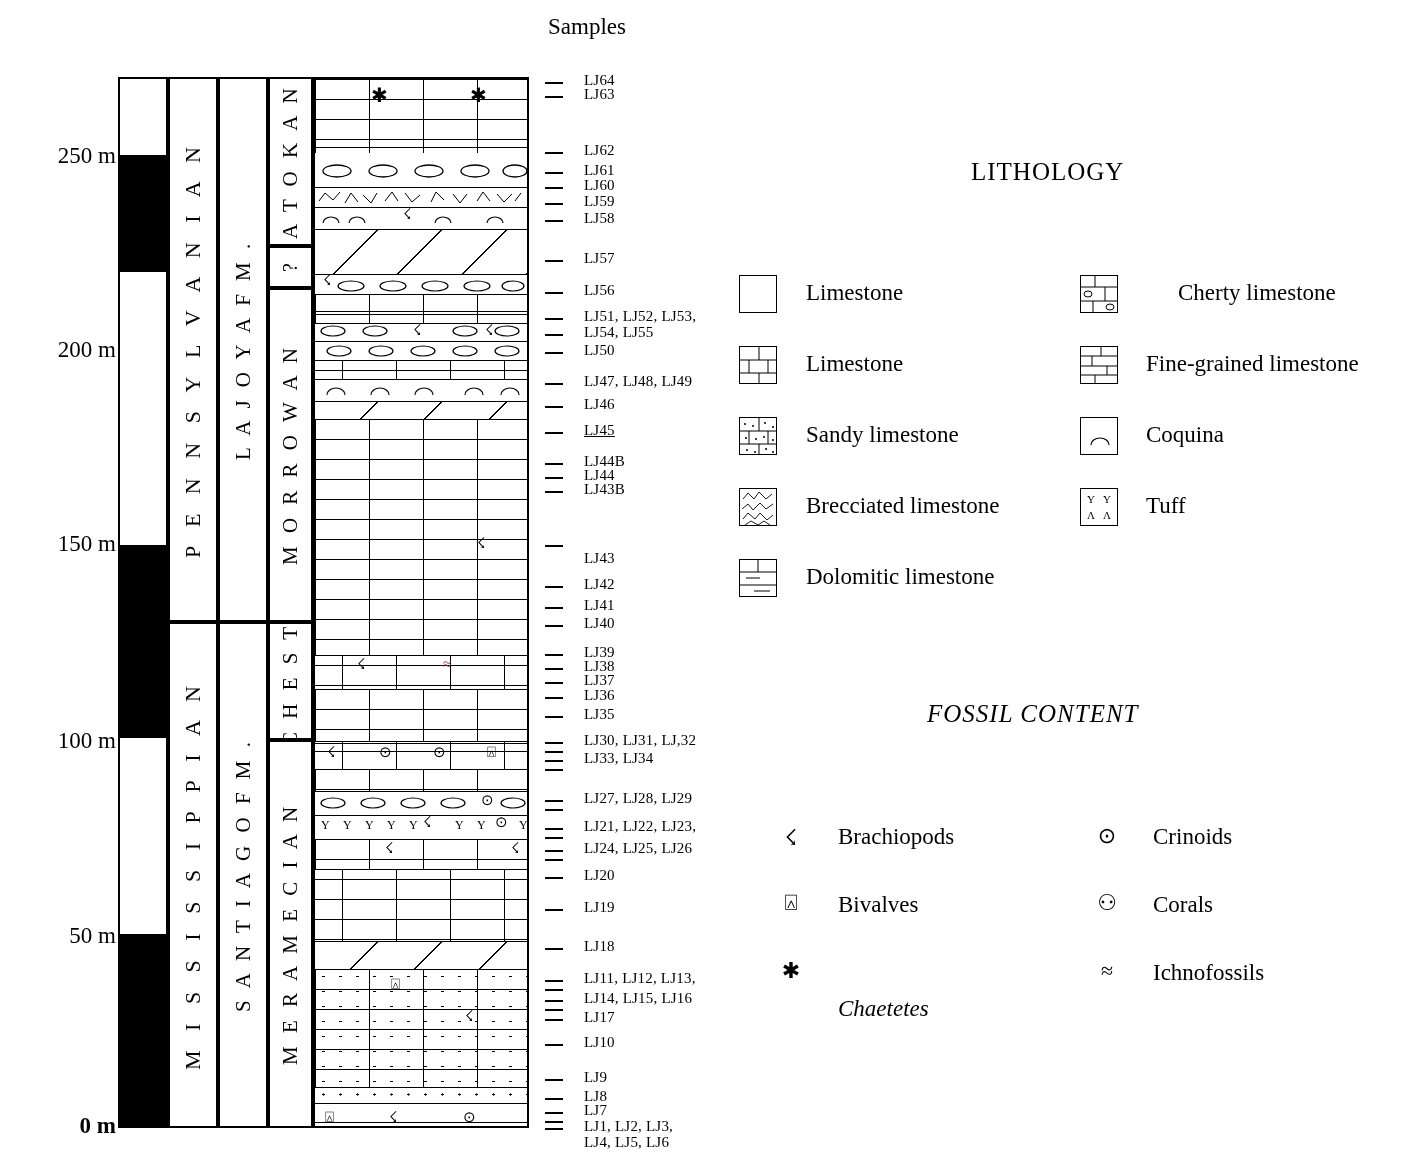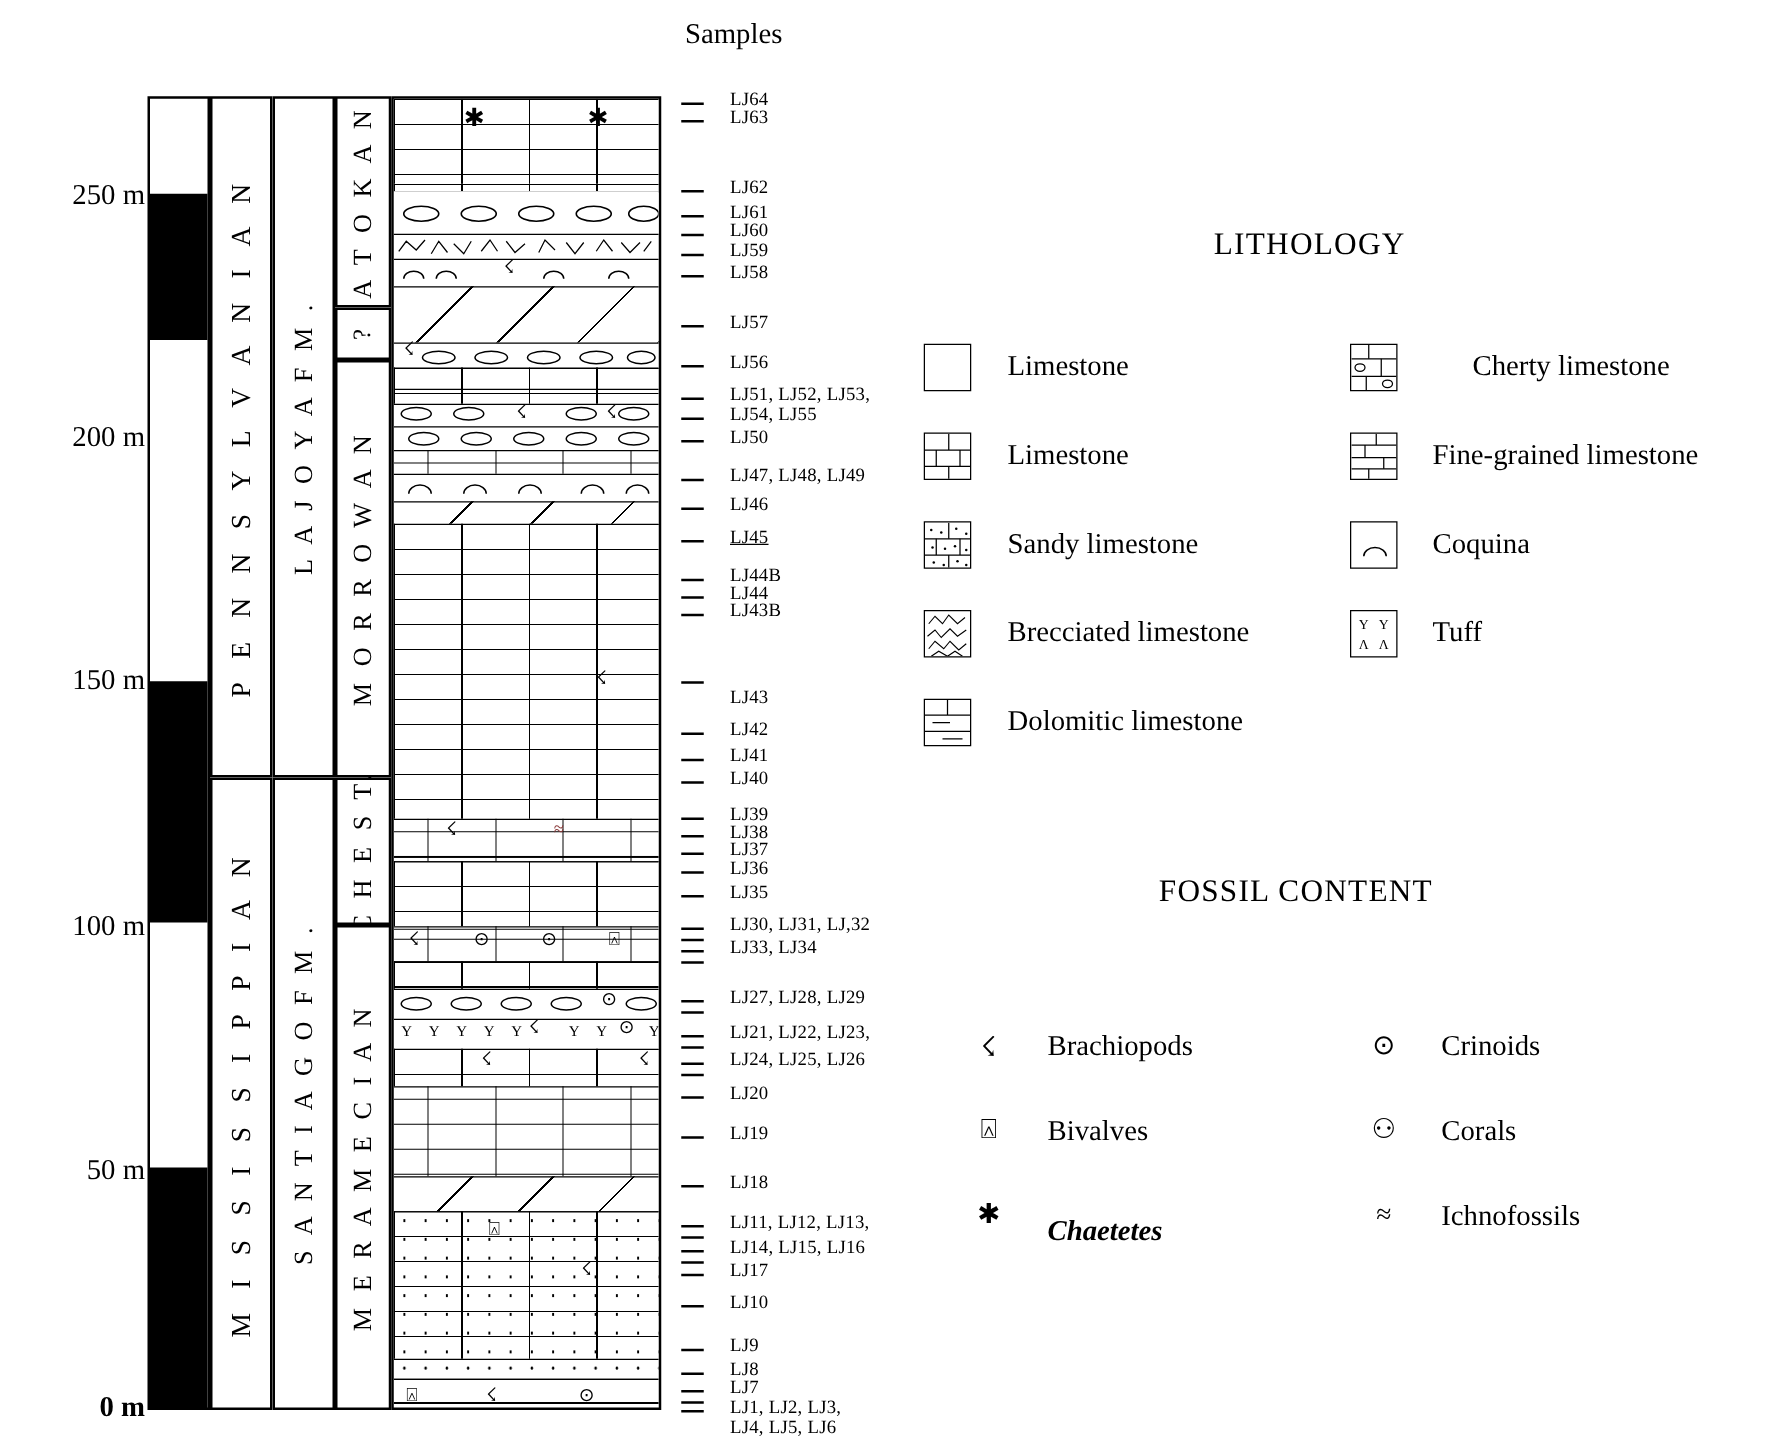--- a/index.html
+++ b/index.html
@@ -407,21 +407,21 @@
   <div class="slabel" style="left:584px;top:970px;">LJ11, LJ12, LJ13,</div>
   <div class="slabel" style="left:584px;top:990px;">LJ14, LJ15, LJ16</div>
   <div class="slabel" style="left:584px;top:1009px;">LJ17</div>
   <div class="slabel" style="left:584px;top:1034px;">LJ10</div>
   <div class="slabel" style="left:584px;top:1069px;">LJ9</div>
   <div class="slabel" style="left:584px;top:1088px;">LJ8</div>
   <div class="slabel" style="left:584px;top:1102px;">LJ7</div>
   <div class="slabel" style="left:584px;top:1118px;">LJ1, LJ2, LJ3,</div>
   <div class="slabel" style="left:584px;top:1134px;">LJ4, LJ5, LJ6</div>
 
-  <div class="legend-title" style="left:971px;top:158px;margin-top:24px;">LITHOLOGY</div>
+  <div class="legend-title" style="left:971px;top:158px;">LITHOLOGY</div>
 
   <div class="swatch pat-sand" style="left:739px;top:275px;"></div>
   <div class="legend-text" style="left:806px;top:280px;">Limestone</div>
 
   <div class="swatch" style="left:1080px;top:275px;">
     <svg width="38" height="38" viewBox="0 0 38 38">
       <g stroke="#000" stroke-width="1" fill="none">
         <line x1="0" y1="11" x2="38" y2="11"></line>
           <line x1="0" y1="25" x2="38" y2="25"></line>
         <line x1="14" y1="0" x2="14" y2="11"></line>
@@ -530,33 +530,33 @@
         <line x1="0" y1="12" x2="38" y2="12"></line>
           <line x1="0" y1="25" x2="38" y2="25"></line>
         <line x1="18" y1="0" x2="18" y2="12"></line>
         <line x1="6" y1="18" x2="20" y2="18"></line>
         <line x1="14" y1="31" x2="30" y2="31"></line>
       </g>
     </svg>
   </div>
   <div class="legend-text" style="left:806px;top:564px;">Dolomitic limestone</div>
 
-  <div class="legend-title" style="left:927px;top:700px;">FOSSIL CONTENT</div>
+  <div class="legend-title" style="left:927px;top:700px;font-style:italic;">FOSSIL CONTENT</div>
 
   <div class="fossil-sym" style="left:774px;top:825px;">☇</div>
   <div class="legend-text" style="left:838px;top:824px;">Brachiopods</div>
 
   <div class="fossil-sym" style="left:1090px;top:823px;">⊙</div>
   <div class="legend-text" style="left:1153px;top:824px;">Crinoids</div>
 
   <div class="fossil-sym" style="left:774px;top:890px;">⍓</div>
   <div class="legend-text" style="left:838px;top:892px;">Bivalves</div>
 
   <div class="fossil-sym" style="left:1090px;top:890px;">⚇</div>
   <div class="legend-text" style="left:1153px;top:892px;">Corals</div>
 
   <div class="fossil-sym" style="left:774px;top:958px;">✱</div>
-  <div class="legend-text italic" style="left:838px;top:972px;font-weight:bold;">Chaetetes</div>
+  <div class="legend-text italic" style="left:838px;top:996px;">Chaetetes</div>
 
   <div class="fossil-sym" style="left:1090px;top:958px;">≈</div>
   <div class="legend-text" style="left:1153px;top:960px;">Ichnofossils</div>
 
 </div>
 
 </body></html>

